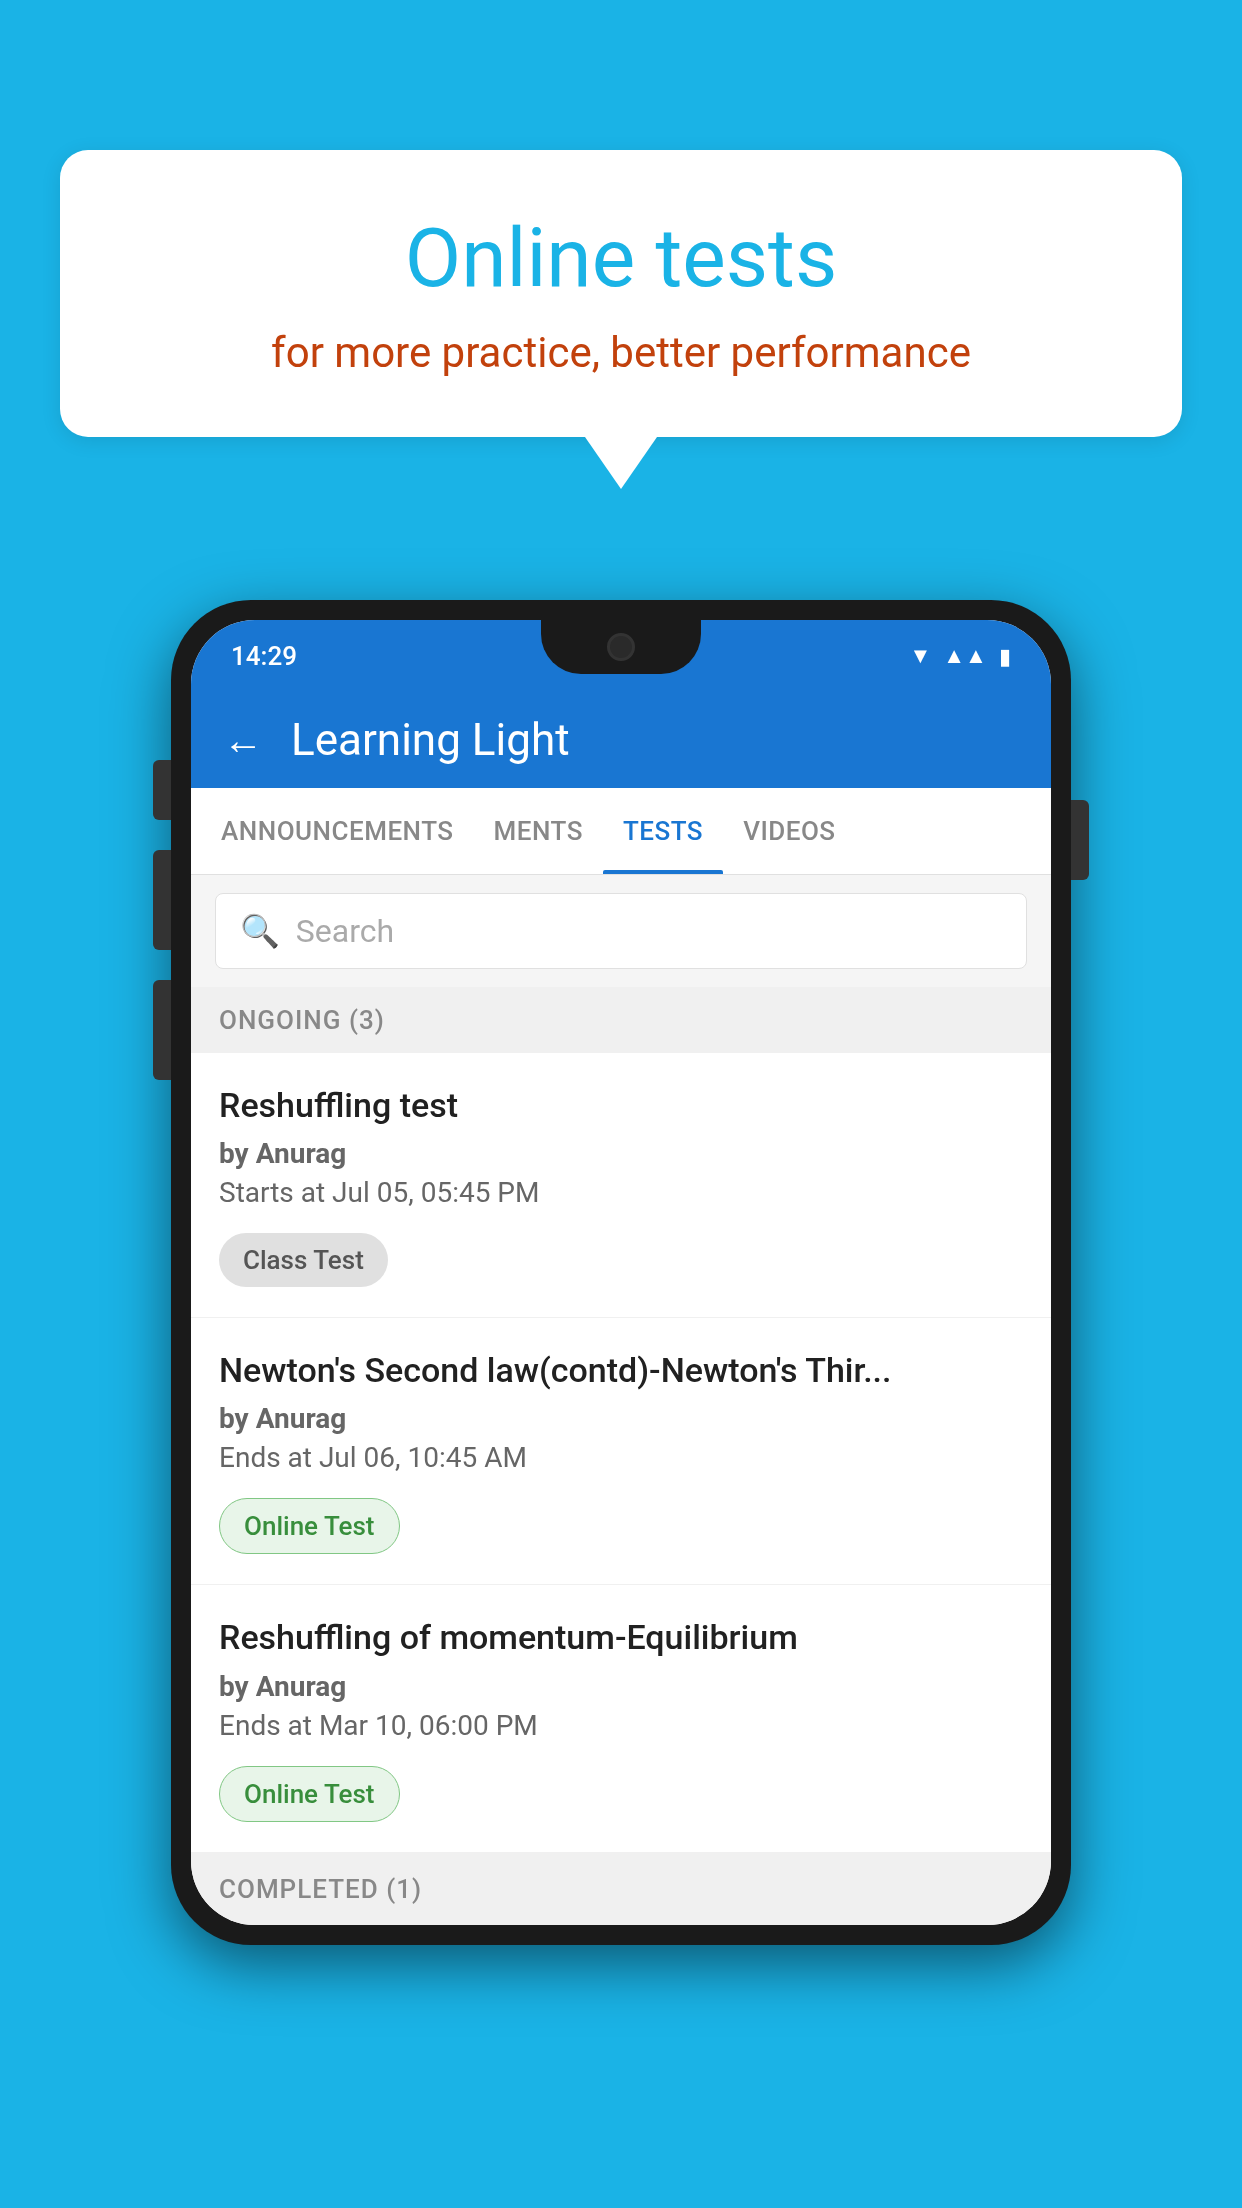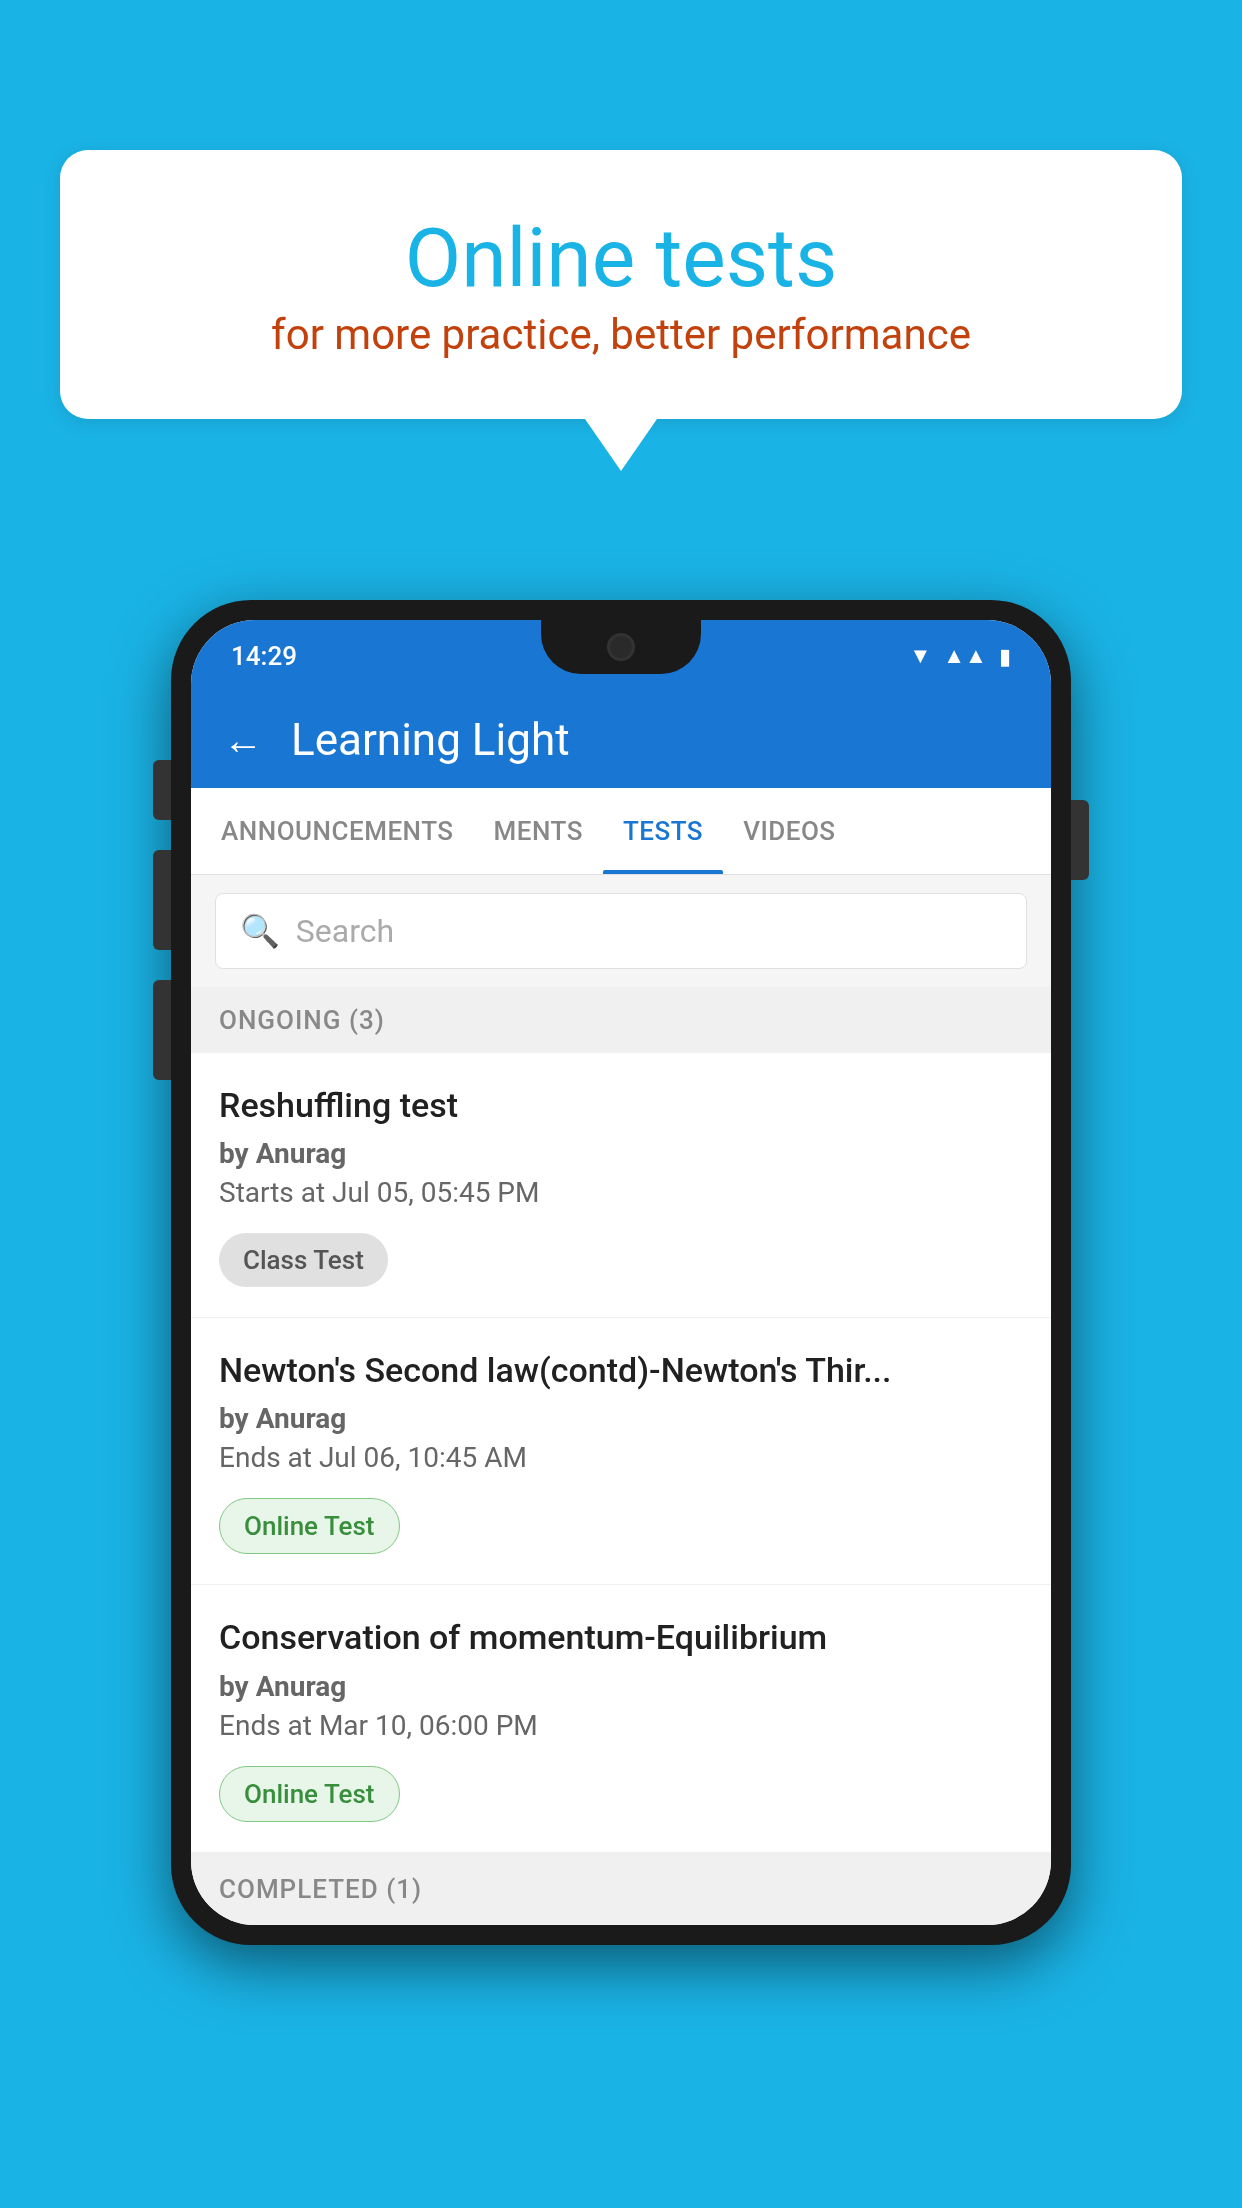--- a/index.html
+++ b/index.html
@@ -31,21 +31,21 @@
       padding: 60px 80px;
       text-align: center;
       width: 100%;
       box-shadow: 0 4px 20px rgba(0,0,0,0.1);
     }
 
     .speech-bubble-title {
       font-size: 82px;
       color: #1ab3e6;
       font-weight: 400;
-      margin-bottom: 4px;
+      margin-bottom: 22px;
     }
 
     .speech-bubble-subtitle {
       font-size: 42px;
       color: #c2410c;
       font-weight: 400;
     }
 
     .speech-bubble-tail {
       width: 0;
@@ -409,21 +409,21 @@
           <div class="test-author">by Anurag</div>
           <div class="test-time">
             <span>Ends at</span>&nbsp;<span>Jul 06, 10:45 AM</span>
           </div>
         </div>
         <div class="test-badge badge-online">Online Test</div>
       </div>
 
       <div class="test-item">
         <div class="test-info">
-          <div class="test-name">Conservation of momentum-Equilibrium</div>
+          <div class="test-name">Reshuffling of momentum-Equilibrium</div>
           <div class="test-author">by Anurag</div>
           <div class="test-time">
             <span>Ends at</span>&nbsp;<span>Mar 10, 06:00 PM</span>
           </div>
         </div>
         <div class="test-badge badge-online">Online Test</div>
       </div>
 
       <div class="completed-header">
         <span class="section-label">COMPLETED (1)</span>

